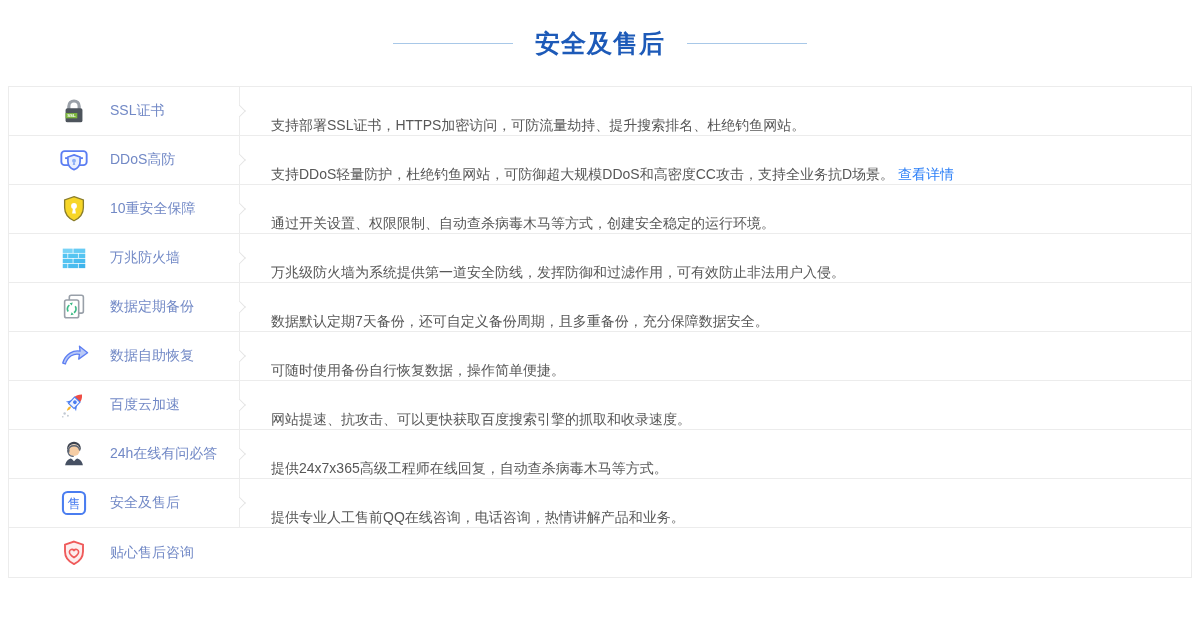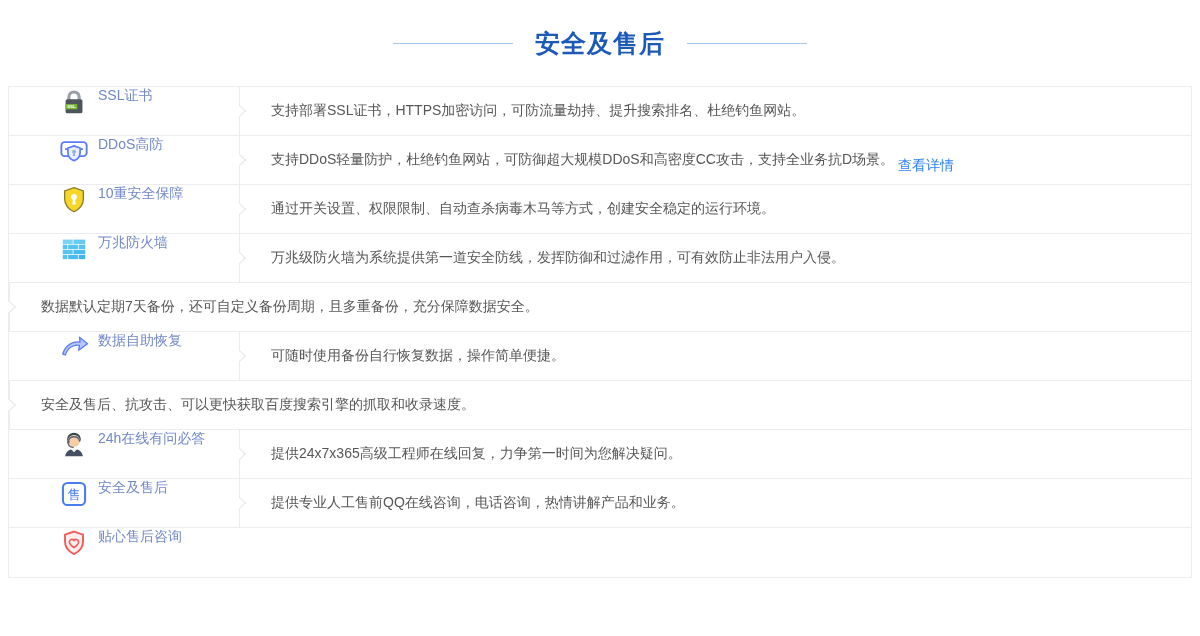--- a/index.html
+++ b/index.html
@@ -16,28 +16,29 @@
     margin: 16px 22px; font-size: 25px; font-weight: bold; color: #1d5ab8; letter-spacing: 1px;
   }
   .table {
     margin: 0 8px; border: 1px solid #ececec;
   }
   .row {
     display: flex; height: 49px; border-bottom: 1px solid #ececec;
   }
   .row:last-child { border-bottom: none; }
   .col-left {
-    width: 230px; flex: 0 0 230px; display: flex; 
+    width: 230px; flex: 0 0 230px; display: flex; align-items: center;
     padding-left: 50px;
+    gap: 12px;
   }
   .icon { width: 30px; height: 30px; flex: 0 0 30px; margin-right: 9px; display: inline-block; }
   .icon svg { display: block; width: 30px; height: 30px; }
   .label { font-size: 14px; color: #7289c6; white-space: nowrap; }
   .col-right {
-    flex: 1 1 auto; position: relative; display: flex; align-items: center;
+    flex: 1 1 auto; position: relative; display: flex; align-items: flex-end;
     border-left: 1px solid #ececec; padding-left: 31px; min-width: 0;
   }
   .chev {
     position: absolute; left: -5px; top: 50%; width: 9px; height: 9px;
     background: #ffffff; border-top: 1px solid #e4e4e4; border-right: 1px solid #e4e4e4;
     transform: translateY(-50%) rotate(45deg);
   }
   .desc { font-size: 14px; color: #575757; white-space: nowrap; }
   .link { font-size: 14px; color: #2e80f7; text-decoration: none; margin-left: 4px; white-space: nowrap; margin-top: 12px; }
 </style>
@@ -126,20 +127,33 @@
         </span>
       <span class="label">万兆防火墙</span>
     </div>
     <div class="col-right">
       <span class="chev"></span>
       <span class="desc">万兆级防火墙为系统提供第一道安全防线，发挥防御和过滤作用，可有效防止非法用户入侵。</span>
 
     </div>
   </div>
     <div class="row">
+    <div class="col-left">
+      <span class="icon">
+          <svg viewBox="0 0 32 32">
+            <rect x="11" y="3.5" width="15" height="19" rx="2" fill="#ffffff" stroke="#99a0a9" stroke-width="1.7"></rect>
+            <rect x="6" y="8.5" width="15" height="19" rx="2" fill="#ffffff" stroke="#99a0a9" stroke-width="1.7"></rect>
+            <path d="M9.8 20.8a4.8 4.8 0 0 1 1.3-6.8" fill="none" stroke="#3cba85" stroke-width="1.8"></path>
+            <path d="M17.3 15.3a4.8 4.8 0 0 1-1.3 6.8" fill="none" stroke="#3cba85" stroke-width="1.8"></path>
+            <path d="M11.3 12l3.4-.7-1.1 3.2z" fill="#3cba85"></path>
+            <path d="M15.8 24.1l-3.4.7 1.1-3.2z" fill="#3cba85"></path>
+          </svg>
+        </span>
+      <span class="label">数据定期备份</span>
+    </div>
     <div class="col-right">
       <span class="chev"></span>
       <span class="desc">数据默认定期7天备份，还可自定义备份周期，且多重备份，充分保障数据安全。</span>
 
     </div>
   </div>
     <div class="row">
     <div class="col-left">
       <span class="icon">
           <svg viewBox="0 0 32 32">
@@ -148,44 +162,62 @@
         </span>
       <span class="label">数据自助恢复</span>
     </div>
     <div class="col-right">
       <span class="chev"></span>
       <span class="desc">可随时使用备份自行恢复数据，操作简单便捷。</span>
 
     </div>
   </div>
     <div class="row">
-    <div class="col-right">
-      <span class="chev"></span>
-      <span class="desc">安全及售后、抗攻击、可以更快获取百度搜索引擎的抓取和收录速度。</span>
+    <div class="col-left">
+      <span class="icon">
+          <svg viewBox="0 0 32 32">
+            <g transform="rotate(43 16 14)">
+              <path d="M16 1.5C18.8 4 20 6.5 20 9.2H12C12 6.5 13.2 4 16 1.5Z" fill="#ef4d44"></path>
+              <rect x="12" y="8.8" width="8" height="9.4" fill="#eef4ff" stroke="#4a7df0" stroke-width="1.2"></rect>
+              <circle cx="16" cy="12.6" r="2" fill="#4a7df0"></circle>
+              <path d="M12 13.5L8.6 18.8 12 17.4Z" fill="#4a7df0"></path>
+              <path d="M20 13.5L23.4 18.8 20 17.4Z" fill="#4a7df0"></path>
+              <path d="M16 18.6C17.6 20.6 17.6 22.6 16 25.2 14.4 22.6 14.4 20.6 16 18.6Z" fill="#f6b62c"></path>
+            </g>
+            <circle cx="6" cy="25" r="1.3" fill="#c2c9d2"></circle>
+            <circle cx="9.5" cy="27.5" r="1" fill="#c2c9d2"></circle>
+            <circle cx="4" cy="28.5" r=".9" fill="#c2c9d2"></circle>
+          </svg>
+        </span>
+      <span class="label">百度云加速</span>
+    </div>
+    <div class="col-right">
+      <span class="chev"></span>
+      <span class="desc">网站提速、抗攻击、可以更快获取百度搜索引擎的抓取和收录速度。</span>
 
     </div>
   </div>
     <div class="row">
     <div class="col-left">
       <span class="icon">
           <svg viewBox="0 0 32 32">
             <path d="M6.5 28C7.5 22.5 11.2 20.3 16 20.3 20.8 20.3 24.5 22.5 25.5 28Z" fill="#465062"></path>
             <path d="M13 20.6L16 23.6 19 20.6 19 19 13 19Z" fill="#ffffff"></path>
             <circle cx="16" cy="11.8" r="6.3" fill="#f6cda4"></circle>
             <path d="M9.7 11.5a6.3 6.3 0 0 1 12.6 0l.9-.3c.5-4.5-2.3-8.4-7.2-8.4S8.3 6.7 8.8 11.2Z" fill="#3d434f"></path>
             <path d="M9.9 12.3a6.2 6.2 0 0 1 12.2 0" fill="none" stroke="#5b6473" stroke-width="1.5"></path>
             <rect x="8.7" y="10.8" width="2.4" height="4.2" rx="1.2" fill="#5b6473"></rect>
             <path d="M10 15.4q1.6 3.1 5.2 3.1" fill="none" stroke="#5b6473" stroke-width="1.3" stroke-linecap="round"></path>
           </svg>
         </span>
       <span class="label">24h在线有问必答</span>
     </div>
     <div class="col-right">
       <span class="chev"></span>
-      <span class="desc">提供24x7x365高级工程师在线回复，力争第一时间为您解决疑问。</span>
+      <span class="desc">提供24x7x365高级工程师在线回复，自动查杀病毒木马等方式。</span>
 
     </div>
   </div>
     <div class="row">
     <div class="col-left">
       <span class="icon">
           <svg viewBox="0 0 32 32">
             <rect x="4.2" y="4.2" width="23.6" height="23.6" rx="5" fill="none" stroke="#4a7df0" stroke-width="2.2"></rect>
             <text x="16" y="21.3" font-size="14" fill="#4a7df0" text-anchor="middle" font-family="Liberation Sans, sans-serif">售</text>
           </svg>

